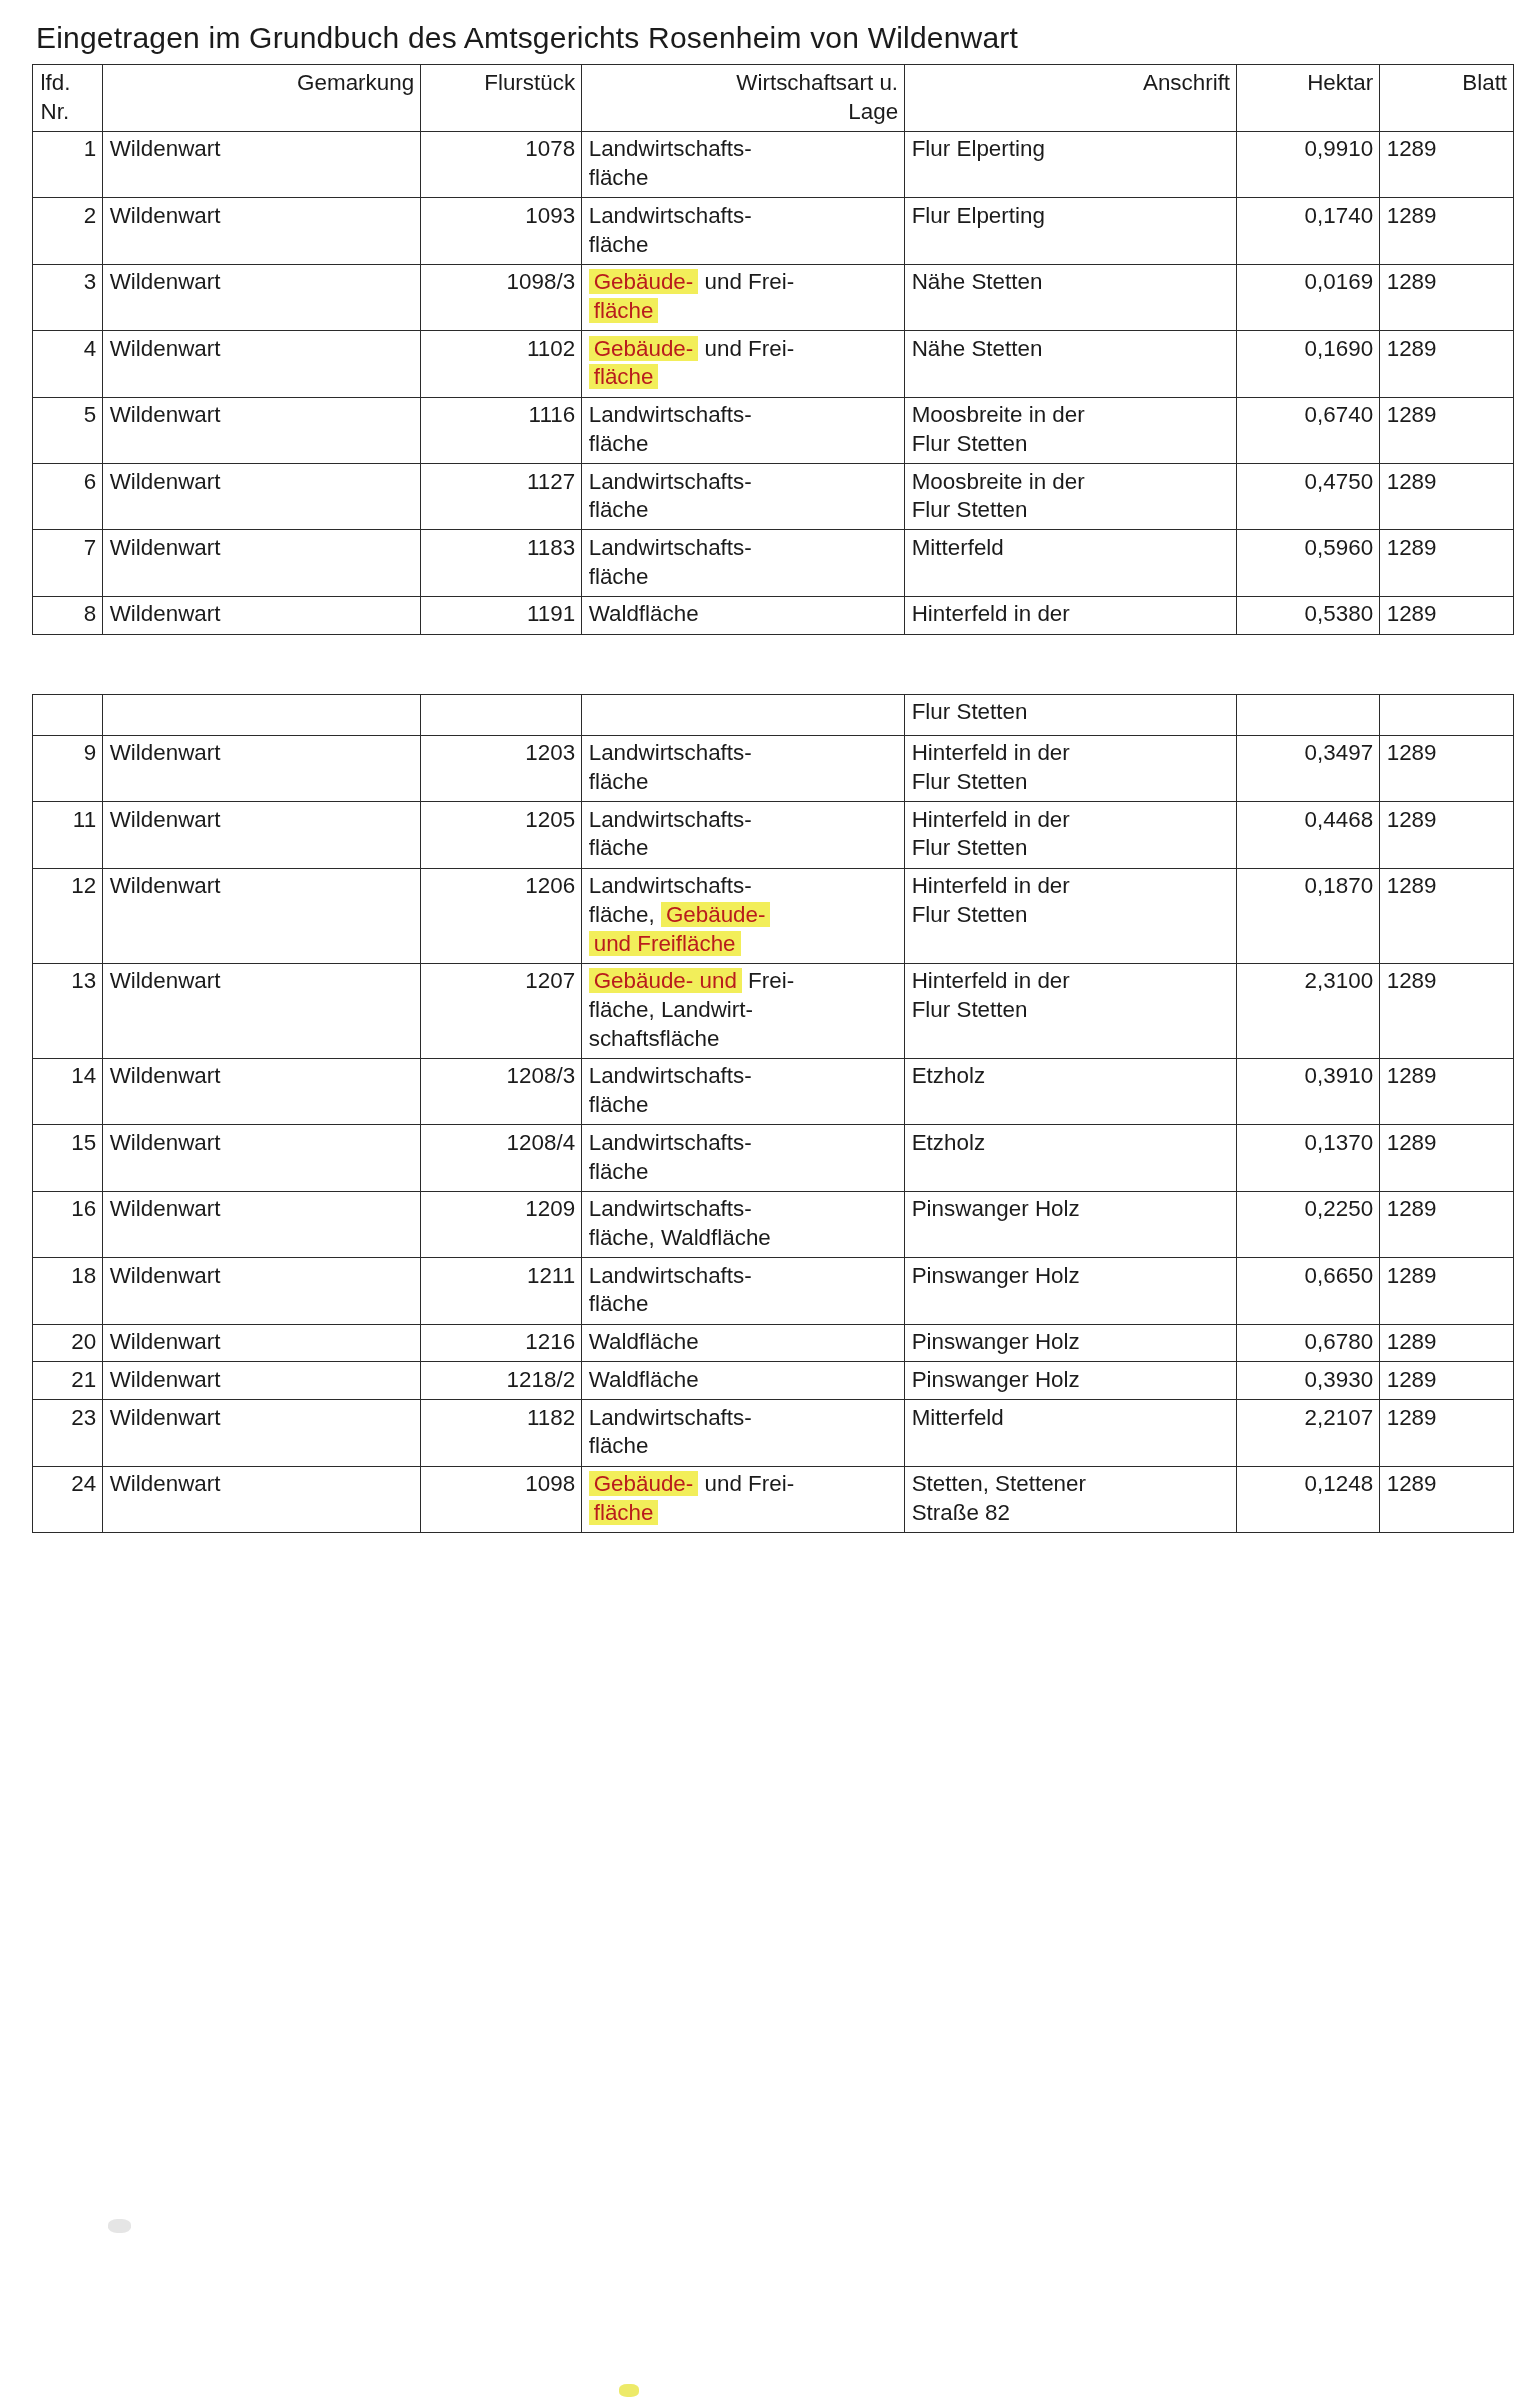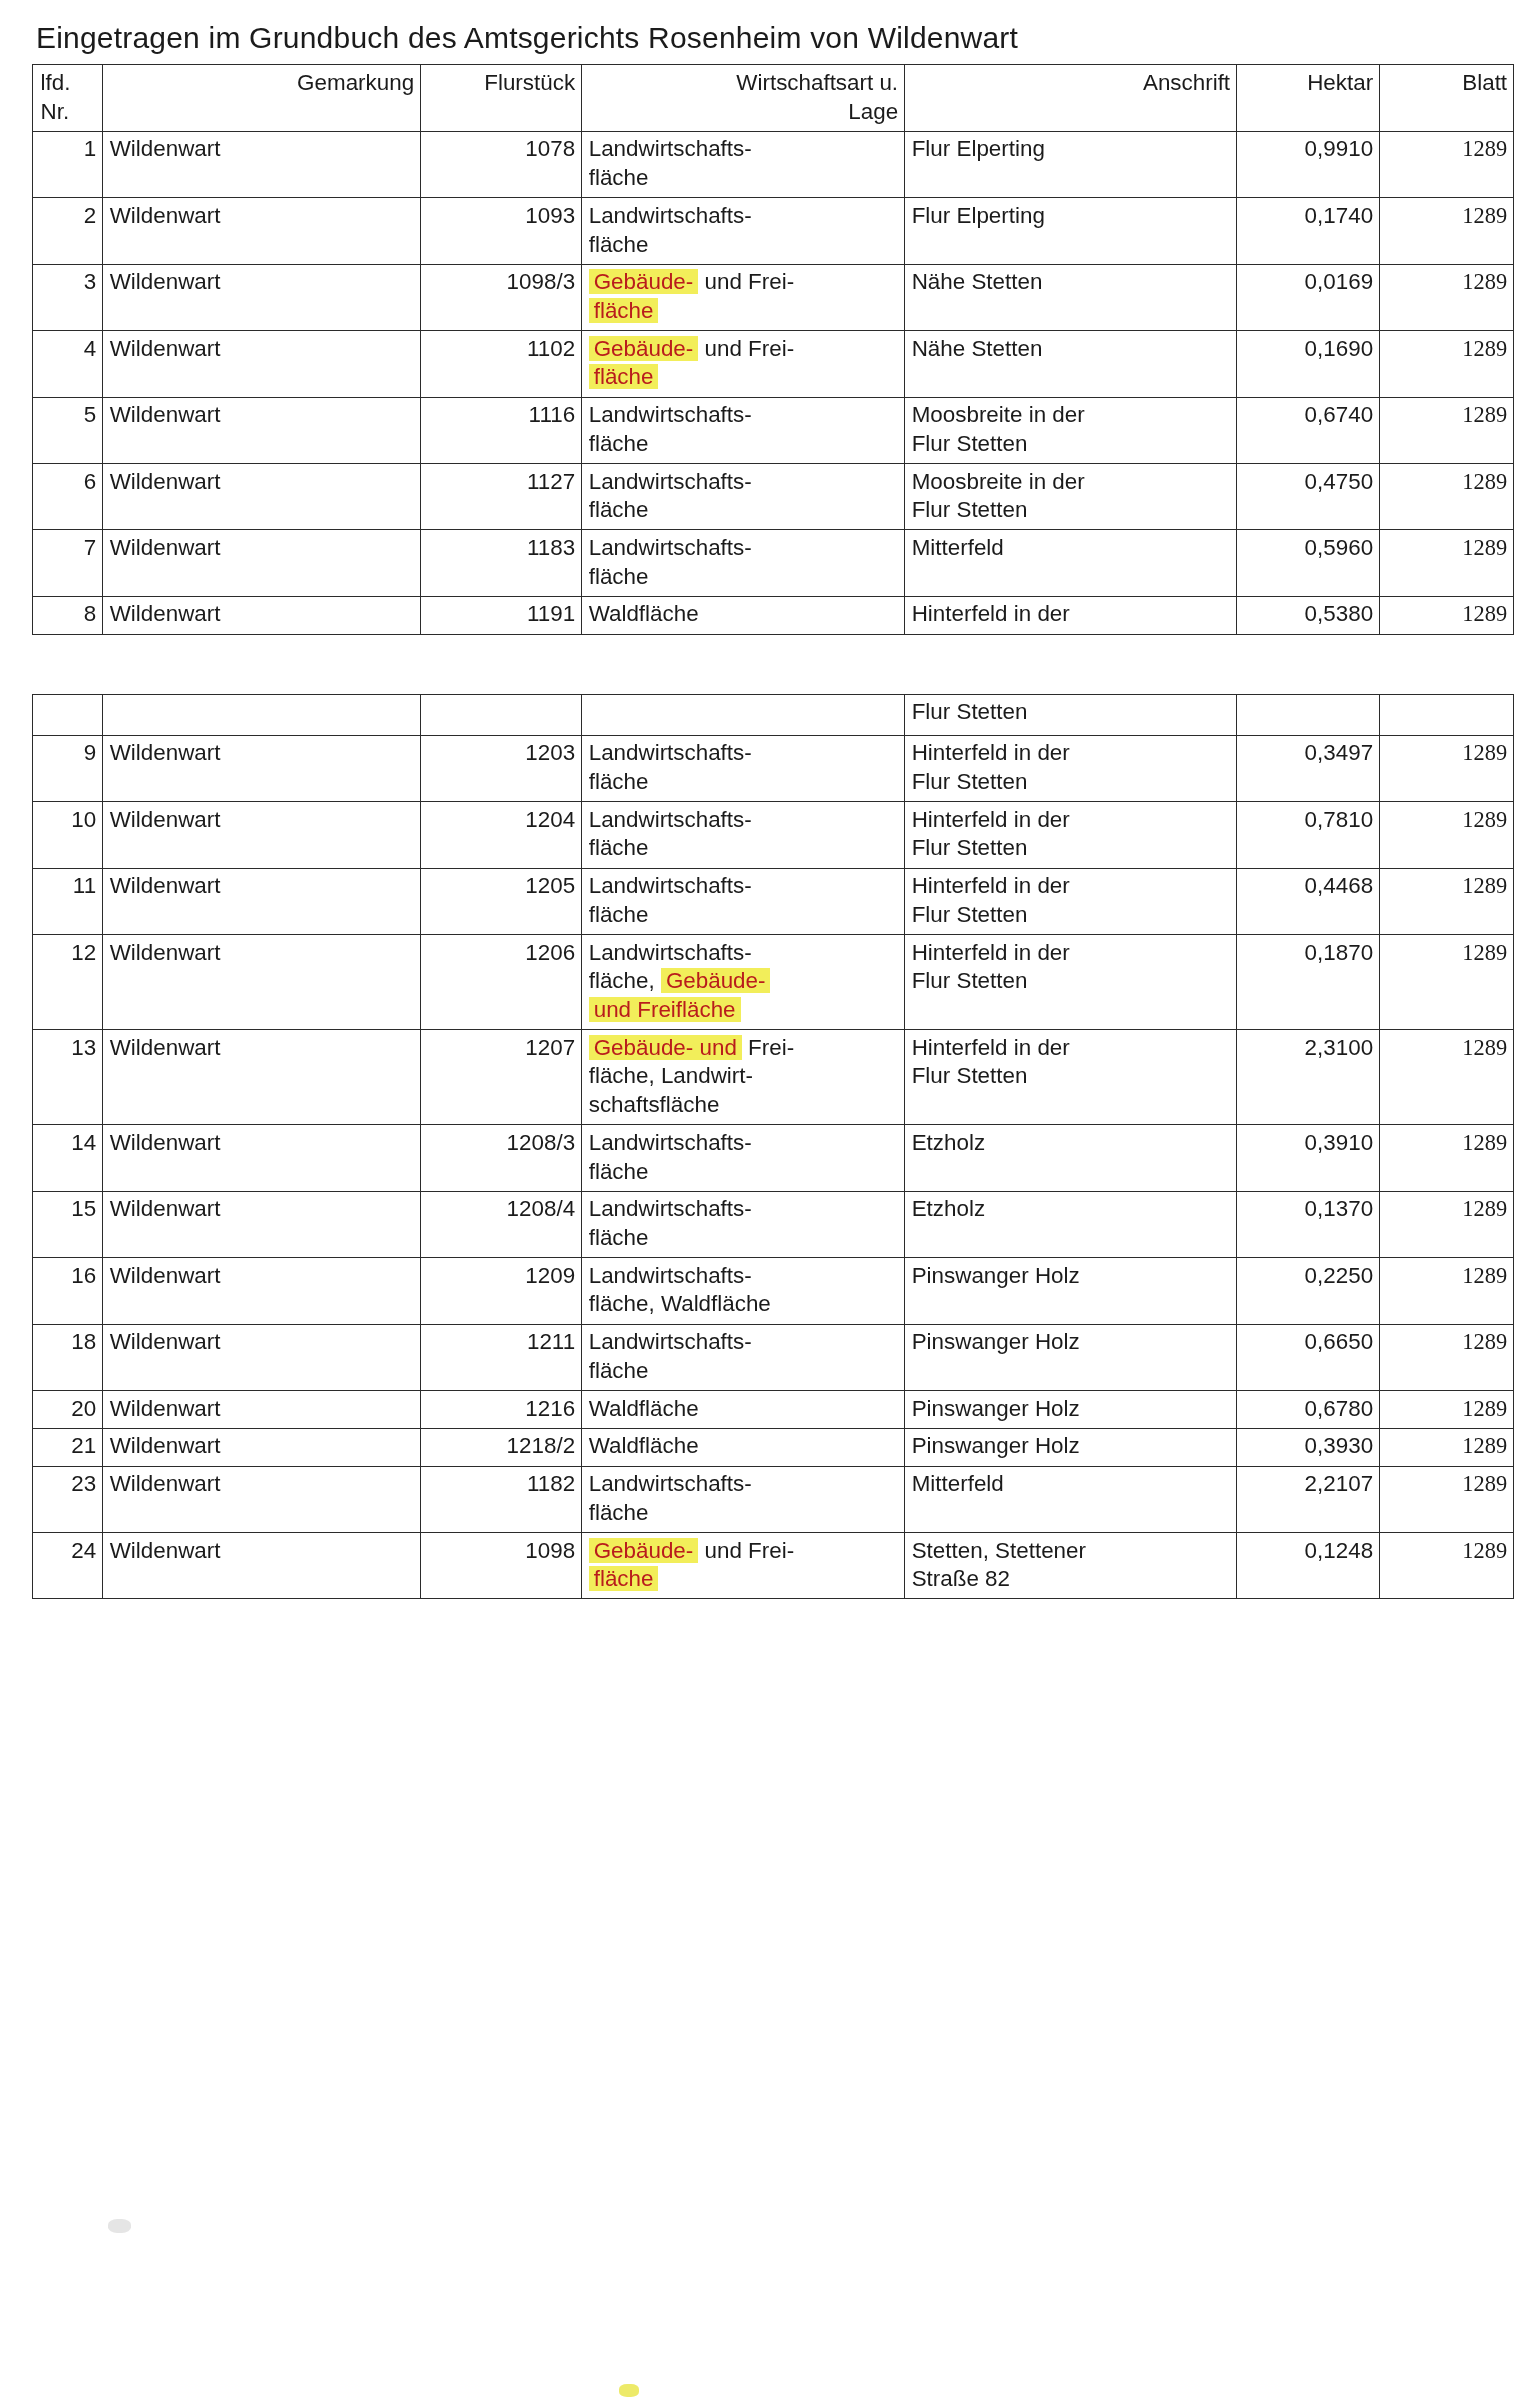--- a/index.html
+++ b/index.html
@@ -70,24 +70,22 @@
     text-align: right;
     padding-right: 7.2px;
     white-space: nowrap;
   }
   td.hekt {
     text-align: right;
     padding-right: 7.2px;
     white-space: nowrap;
   }
   td.blatt {
-    text-align: right;
     padding-right: 10.8px;
     white-space: nowrap;
-    font-family: Liberation Serif, serif;
   }
   td.txt {
     text-align: left;
   }
   .gap {
     height: 59px;
   }
   mark.hl {
     background: #f2ee5a;
     color: #b91c1c;
@@ -302,35 +300,20 @@
             <span class="cellline">fläche</span>
           </td>
           <td class="txt">
             <span class="cellline">Hinterfeld in der</span>
             <span class="cellline">Flur Stetten</span>
           </td>
           <td class="hekt">0,3497</td>
           <td class="blatt">1289</td>
         </tr>
         <tr>
-          <td class="nr">10</td>
-          <td class="txt">Wildenwart</td>
-          <td class="flur">1204</td>
-          <td class="txt">
-            <span class="cellline">Landwirtschafts-</span>
-            <span class="cellline">fläche</span>
-          </td>
-          <td class="txt">
-            <span class="cellline">Hinterfeld in der</span>
-            <span class="cellline">Flur Stetten</span>
-          </td>
-          <td class="hekt">0,7810</td>
-          <td class="blatt">1289</td>
-        </tr>
-        <tr>
           <td class="nr">11</td>
           <td class="txt">Wildenwart</td>
           <td class="flur">1205</td>
           <td class="txt">
             <span class="cellline">Landwirtschafts-</span>
             <span class="cellline">fläche</span>
           </td>
           <td class="txt">
             <span class="cellline">Hinterfeld in der</span>
             <span class="cellline">Flur Stetten</span>

